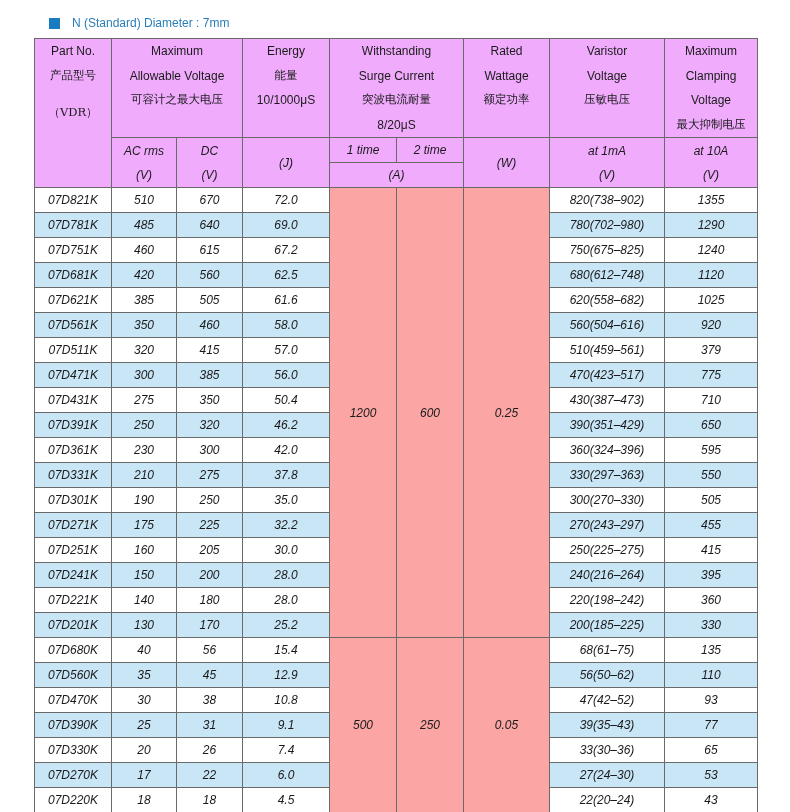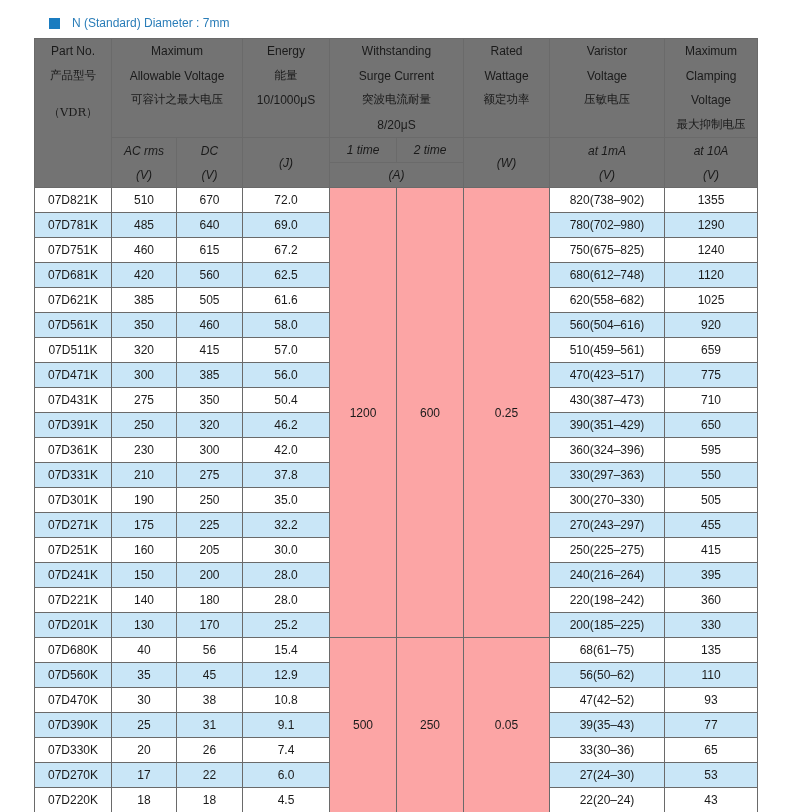--- a/index.html
+++ b/index.html
@@ -3,27 +3,27 @@
 <meta charset="utf-8">
 <style>
   html, body { margin: 0; padding: 0; background: #ffffff; }
   body { width: 790px; height: 812px; overflow: hidden; position: relative;
          font-family: "Liberation Sans", "DejaVu Sans", sans-serif; color: #1a1a1a; }
   .title { position: absolute; left: 49px; top: 15px; height: 16px; display: flex; align-items: center; }
   .title .sq { width: 11px; height: 11px; background: #1a7cc0; margin-right: 12px; }
   .title .txt { font-size: 12px; color: #2a7db8; }
   table { position: absolute; left: 34px; top: 38px; border-collapse: collapse; table-layout: fixed; }
   td { border: 1px solid #6a6a6a; text-align: center; vertical-align: middle; font-size: 12px; padding: 0; }
-  .hdr td, td.hdr { background: #737373; }
+  .hdr td, td.hdr { background: #f0abfc; }
   .h-top td { vertical-align: top; line-height: 24.5px; padding-top: 0px; }
   .h-top { height: 98px; }
   .h-sub1 { height: 25px; }
   .h-sub2 { height: 25px; }
   .h-sub1 td, .h-sub2 td { line-height: 24px; font-style: italic; }
-  tr.row { height: 25px; }
+  tr.row { height: 25px; font-style: italic; }
   tr.row td { height: 24px; }
   tr.shade td.sh { background: #c9e6f7; }
   td.merge { background: #fca5a5; }
   .cn { font-family: Liberation Mono, monospace; font-size: 11.5px; }
   .vdr { font-family: "DejaVu Serif", serif; font-size: 11.5px; }
 </style>
 </head>
 <body>
 
 <div class="title">
@@ -160,21 +160,21 @@
         <td class="sh">58.0</td>
         <td class="sh">560(504–616)</td>
         <td class="sh">920</td>
       </tr>
       <tr class="row">
         <td class="sh">07D511K</td>
         <td class="sh">320</td>
         <td class="sh">415</td>
         <td class="sh">57.0</td>
         <td class="sh">510(459–561)</td>
-        <td class="sh">659</td>
+        <td class="sh">379</td>
       </tr>
       <tr class="row shade">
         <td class="sh">07D471K</td>
         <td class="sh">300</td>
         <td class="sh">385</td>
         <td class="sh">56.0</td>
         <td class="sh">470(423–517)</td>
         <td class="sh">775</td>
       </tr>
       <tr class="row">

